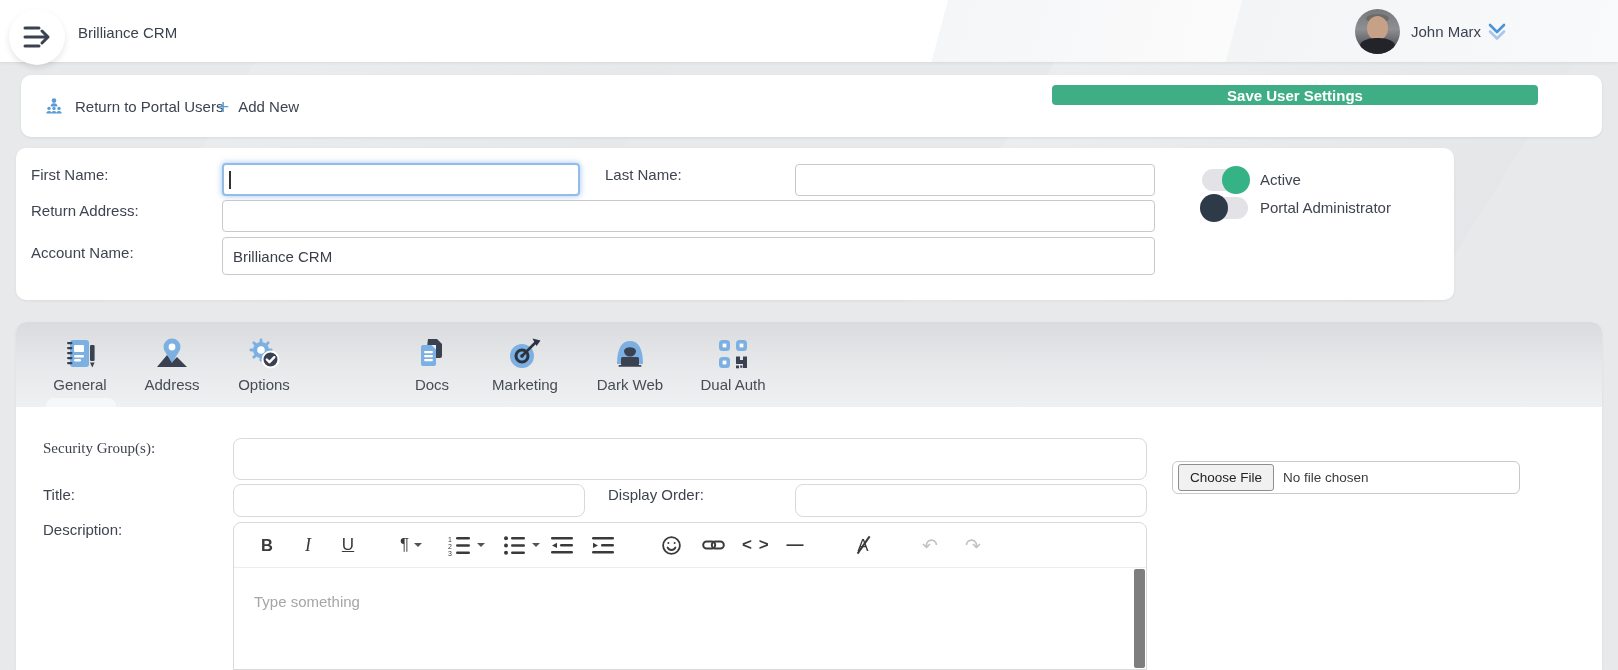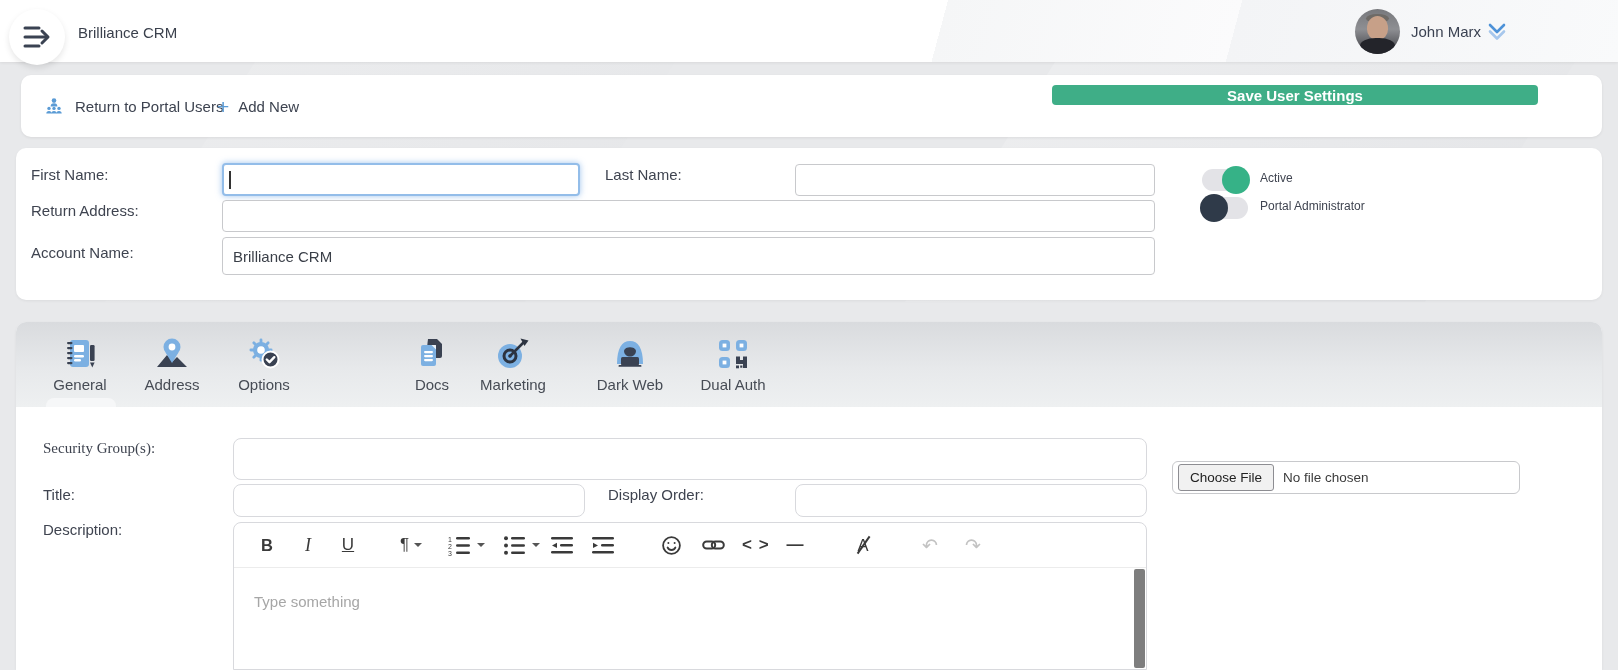--- a/index.html
+++ b/index.html
@@ -26,32 +26,32 @@
   .toolbar-card{position:absolute;left:21px;top:75px;width:1581px;height:62px;background:#fff;border-radius:10px;
     box-shadow:0 1px 3px rgba(0,0,0,.07);z-index:2;}
   .return-link{position:absolute;left:24px;top:0;height:62px;display:flex;align-items:center;gap:12px;cursor:pointer;}
   .return-label{font-size:15px;color:#3d4350;}
   .addnew-link{position:absolute;left:196px;top:0;height:62px;display:flex;align-items:center;gap:9px;cursor:pointer;}
   .plus-glyph{font-size:21px;color:#5b9bd5;font-weight:400;line-height:1;}
   .addnew-label{font-size:15px;color:#3d4350;}
   .save-btn{position:absolute;left:1031px;top:10px;width:486px;height:20px;background:#3fae87;border:none;border-radius:4px;
     color:#fff;font-size:15px;font-weight:600;font-family:"Liberation Sans",sans-serif;display:flex;align-items:center;justify-content:center;cursor:pointer;}
   
-  .form-card{position:absolute;left:16px;top:148px;width:1586px;height:152px;background:#fff;border-radius:10px;
+  .form-card{position:absolute;left:16px;top:148px;width:1438px;height:152px;background:#fff;border-radius:10px;
     box-shadow:0 1px 3px rgba(0,0,0,.06);z-index:2;}
   .f-label{position:absolute;font-size:15px;color:#3f4450;}
   .tin{position:absolute;border:1px solid #c8c9cc;border-radius:4px;background:#fff;font-family:"Liberation Sans",sans-serif;
     font-size:15px;color:#3a3f48;padding:0 10px;box-sizing:border-box;outline:none;}
   .tin.focused{border:2px solid #93bde9;box-shadow:0 0 6px rgba(110,165,228,.65);}
   .caret-bar{position:absolute;left:213px;top:23px;width:1.5px;height:18px;background:#333;}
   .toggle{position:absolute;width:46px;height:22px;border-radius:11px;background:#e3e3e7;cursor:pointer;}
   .toggle .knob{position:absolute;top:-3px;width:28px;height:28px;border-radius:50%;}
   .toggle.on .knob{right:-2px;background:#36b287;}
   .toggle.off .knob{left:-2px;background:#2f3a49;}
-  .toggle-label{position:absolute;font-size:12px;color:#3f4450;text-align:right;}
+  .toggle-label{position:absolute;font-size:15px;color:#3f4450;text-align:right;}
   
   .tab-card{position:absolute;left:16px;top:322px;width:1586px;height:348px;background:#fff;border-radius:10px 10px 0 0;
     box-shadow:0 1px 3px rgba(0,0,0,.06);z-index:2;}
   .tab-strip{position:absolute;left:0;top:0;width:1586px;height:85px;border-radius:10px 10px 0 0;
     background:linear-gradient(180deg,#d9dbde 0%,#e7e9eb 55%,#eef0f1 100%);}
   .tab{position:absolute;top:12px;width:92px;display:flex;flex-direction:column;align-items:center;gap:4px;cursor:pointer;}
   .tab .ticon{height:38px;display:flex;align-items:flex-end;}
   .tab .tlabel{font-size:15px;color:#474c55;}
   .tab-active-pill{position:absolute;left:30px;top:76px;width:70px;height:9px;background:#f6f7f8;border-radius:8px 8px 0 0;}
   
@@ -226,21 +226,21 @@
             <rect x="7" y="9" width="15" height="21" rx="2" fill="#7cb0e2"></rect>
             <polygon points="17.5,9 22,9 22,13.5" fill="#fff" opacity=".85"></polygon>
             <rect x="10" y="15" width="9" height="2.2" rx="1.1" fill="#fff"></rect>
             <rect x="10" y="19" width="9" height="2.2" rx="1.1" fill="#fff"></rect>
             <rect x="10" y="23" width="9" height="2.2" rx="1.1" fill="#fff"></rect>
           </svg>
         </span>
         <span class="tlabel">Docs</span>
       </div>
 
-      <div class="tab" style="left:451px;">
+      <div class="tab" style="left:463px;">
         <span class="ticon">
           <svg width="36" height="36" viewBox="0 0 36 36">
             <circle cx="15" cy="20" r="12" fill="#7cb0e2"></circle>
             <circle cx="15" cy="20" r="6" fill="none" stroke="#2c3340" stroke-width="3"></circle>
             <circle cx="15" cy="20" r="1.8" fill="#2c3340"></circle>
             <line x1="15" y1="20" x2="28" y2="7" stroke="#2c3340" stroke-width="2.6" stroke-linecap="round"></line>
             <polygon points="25.5,2.5 33.5,4.5 29.5,10" fill="#2c3340"></polygon>
           </svg>
         </span>
         <span class="tlabel">Marketing</span>

